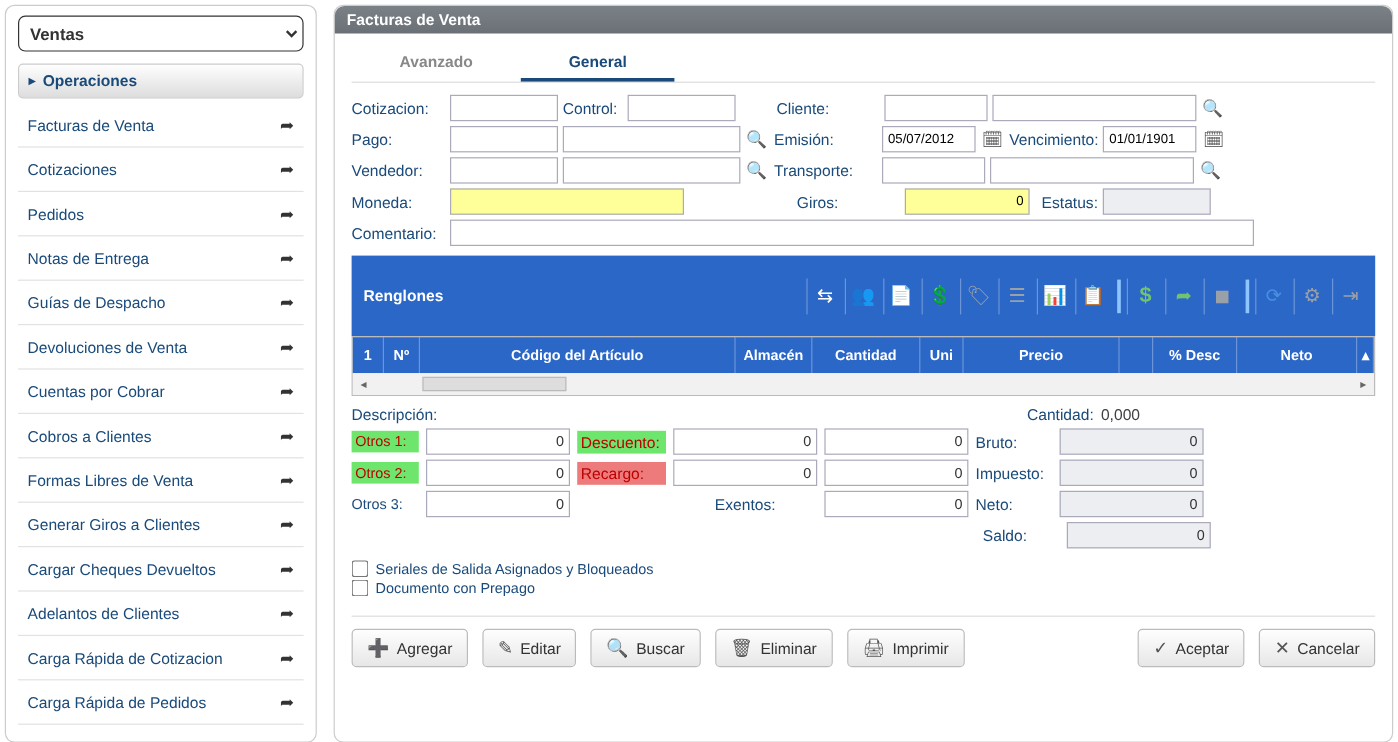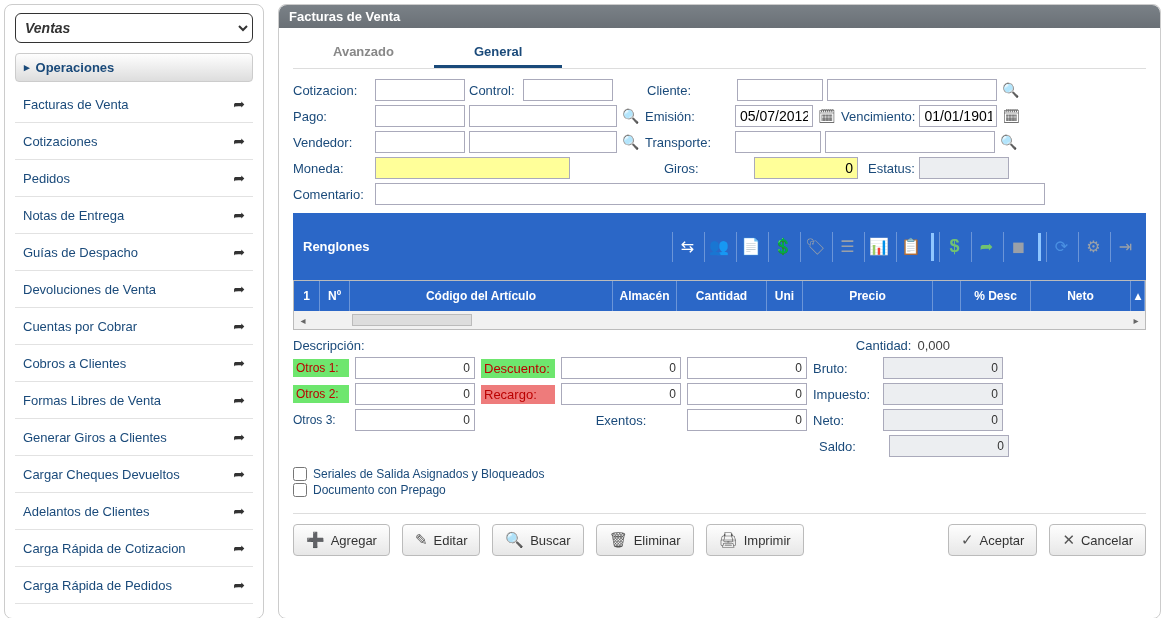--- a/index.html
+++ b/index.html
@@ -21,21 +21,21 @@
   font-size: 13px;
 }
 .sidebar { width: 260px; flex-shrink: 0; }
 .sidebar-body { padding: 8px 10px 14px 10px; }
 .select-wrap {
   background: #fff;
   border: 1px solid #333;
   border-radius: 6px;
   padding: 1px;
 }
-.select-wrap select { width: 100%; font-size: 14px; font-weight: bold; color: #333; border: none; background: transparent; padding: 4px; font-style: italic; }
+.select-wrap select { width: 100%; font-size: 14px; font-weight: bold; color: #333; border: none; background: transparent; padding: 4px; }
 
 .acc-header {
   display: flex; align-items: center; gap: 6px;
   background: linear-gradient(#fefefe,#ddd);
   border: 1px solid #ccc;
   border-radius: 4px;
   padding: 6px 8px;
   margin-top: 10px;
   font-weight: bold; color: #1a4a7a;
 }
@@ -60,21 +60,21 @@
 
 .form-grid { margin-top: 10px; display: flex; flex-direction: column; gap: 4px; }
 .form-row { display: flex; align-items: center; gap: 4px; }
 .lbl { color: #1a4a7a; width: 78px; white-space: nowrap; }
 .lbl2 { color: #1a4a7a; }
 .inp {
   height: 22px;
   border: 1px solid #aab;
   background: #fff;
   padding: 0 4px;
-  font-size: 14px;
+  font-size: 11px;
 }
 .inp.yellow { background: #ffff99; }
 .icon-btn { width: 20px; height: 20px; display: flex; align-items: center; justify-content: center; color: #444; cursor: pointer; border: none; background: none; font-size: 14px; }
 .w90{width:90px}.w86{width:86px}.w170{width:170px}.w195{width:195px}.w670{width:670px}
 
 
 .reng-bar {
   margin-top: 8px;
   background: #2b67c7;
   color: #fff;

